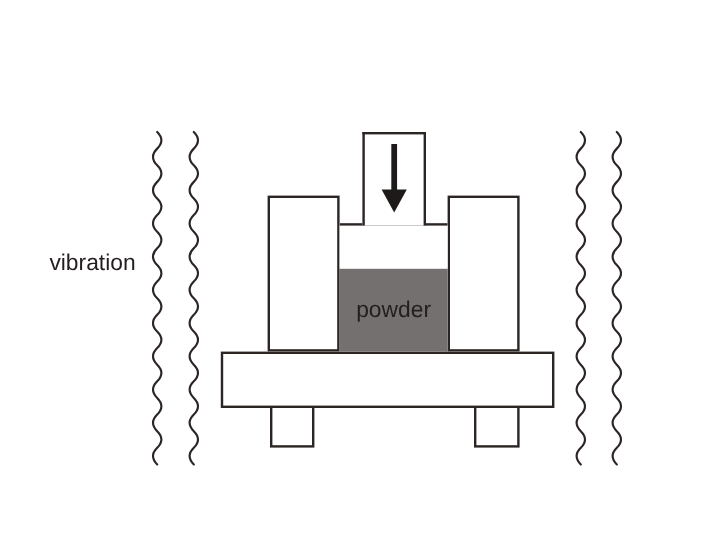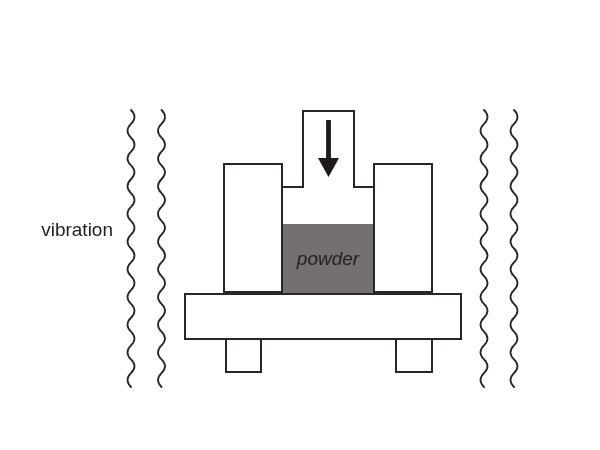--- a/index.html
+++ b/index.html
@@ -29,21 +29,21 @@
   #title {
     top: 26px; left: 328px;
     transform: translateX(-50%);
     white-space: nowrap;
     font-size: 22px;
     font-weight: bold;
     color: var(--text);
     letter-spacing: 0.5px;
   }
   #vibration-label {
-    top: 219px; left: 16px; width: 97px;
+    top: 209px; left: 16px; width: 97px;
     text-align: right;
     font-size: 19px;
     color: var(--text);
   }
   #wave-svg { top: 0; left: 0; }
   
   #punch {
     left: 302px; top: 110px; width: 53px; height: 78px;
     background: var(--bg);
     border: 2px solid var(--stroke);
@@ -61,21 +61,20 @@
   }
   
   #powder {
     left: 283px; top: 224px; width: 90px; height: 69px;
     background: var(--powder);
     display: flex; align-items: center; justify-content: center;
   }
   #powder-label {
     font-size: 19px;
     color: var(--text);
-    font-style: italic;
   }
   
   #base-plate { left: 184px; top: 293px; width: 278px; height: 47px; }
   #foot-left  { left: 225px; top: 336px; width: 37px; height: 37px; }
   #foot-right { left: 395px; top: 336px; width: 38px; height: 37px; }
 </style>
 </head>
 <body>
 
 <div id="stage">

